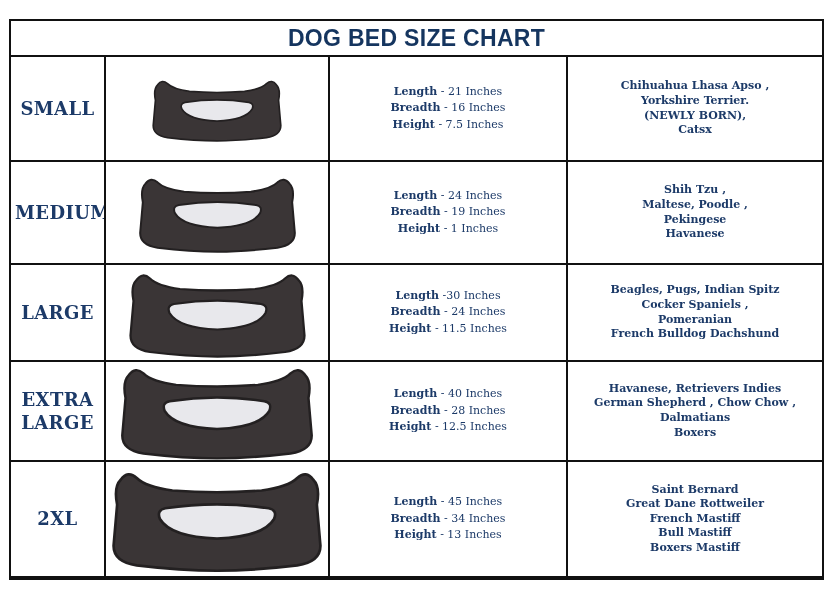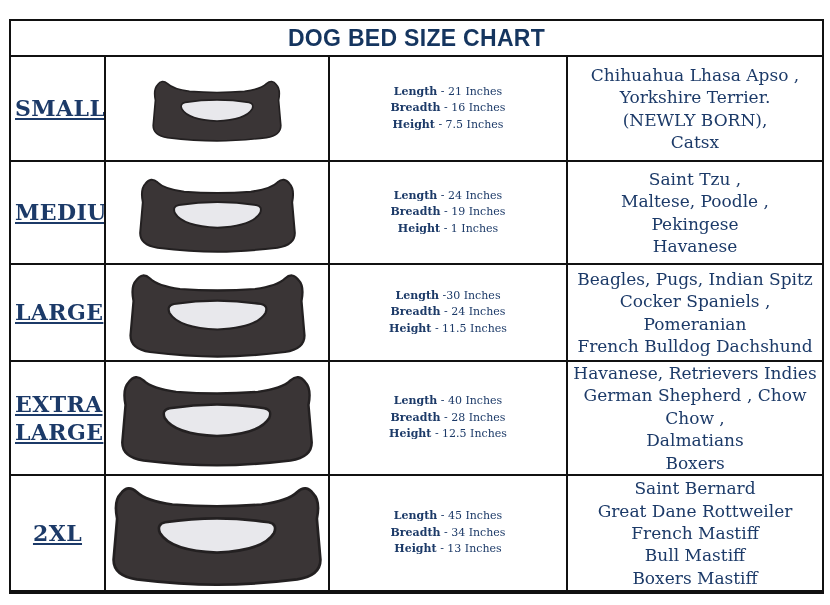--- a/index.html
+++ b/index.html
@@ -7,26 +7,26 @@
        font-family:"DejaVu Serif","Liberation Serif",serif;}
   .chart-wrap{position:absolute;left:9px;top:6px;width:827px;margin-top:13px;}
   table{border-collapse:collapse;width:813px;table-layout:fixed;}
   td,th{border:2px solid #111111;text-align:center;vertical-align:middle;
         color:#1c3a68;padding:0 4px;overflow:hidden;}
   tr.last td{border-bottom:4px solid #111111;}
   .title-cell{height:34px;font-family:"Liberation Sans",sans-serif;
         font-weight:bold;font-size:23px;color:#15355f;letter-spacing:0.3px;}
   th.col{height:21px;font-family:"Liberation Sans",sans-serif;
         font-size:14px;font-weight:bold;color:#15355f;}
-  .size-cell{font-weight:bold;font-size:22px;line-height:1.3;letter-spacing:0.4px;text-decoration:underline;}
+  .size-cell{font-weight:bold;font-size:18px;line-height:1.3;letter-spacing:0.4px;}
   .dim-cell{font-size:11px;}
   .dim-line{line-height:1.5;}
   .dim-line b{font-weight:bold;}
   .dim-line span{white-space:pre-wrap;}
-  .breed-cell{font-size:17px;}
+  .breed-cell{font-size:11px;font-weight:bold;}
   .breed-line{line-height:1.32;}
   .bed{display:flex;justify-content:center;align-items:center;}
   .bed svg{display:block;}
   .h1{height:105px}.h2{height:103px}.h3{height:97px}.h4{height:99px}.h5{height:117px}
 </style>
 </head>
 <body>
 
 <div class="chart-wrap">
 <table>
@@ -73,21 +73,21 @@
           <path d="M62,48 Q120,39 178,48 Q188,50 184,60 Q172,80 120,82 Q68,80 56,60 Q52,50 62,48 Z" fill="#e8e8ec" stroke="#232021" stroke-width="3"></path>
         </svg>
       </div>
     </td>
     <td class="dim-cell">
       <div class="dim-line"><b>Length</b><span> - 24 Inches</span></div>
       <div class="dim-line"><b>Breadth</b><span> - 19 Inches</span></div>
       <div class="dim-line"><b>Height</b><span> - 1 Inches</span></div>
     </td>
     <td class="breed-cell">
-      <div class="breed-line">Saint Tzu ,</div>
+      <div class="breed-line">Shih Tzu ,</div>
       <div class="breed-line">Maltese, Poodle ,</div>
       <div class="breed-line">Pekingese</div>
       <div class="breed-line">Havanese</div>
     </td>
   </tr>
 
   <tr class="h3">
     <td class="size-cell">LARGE</td>
     <td>
       <div class="bed">

